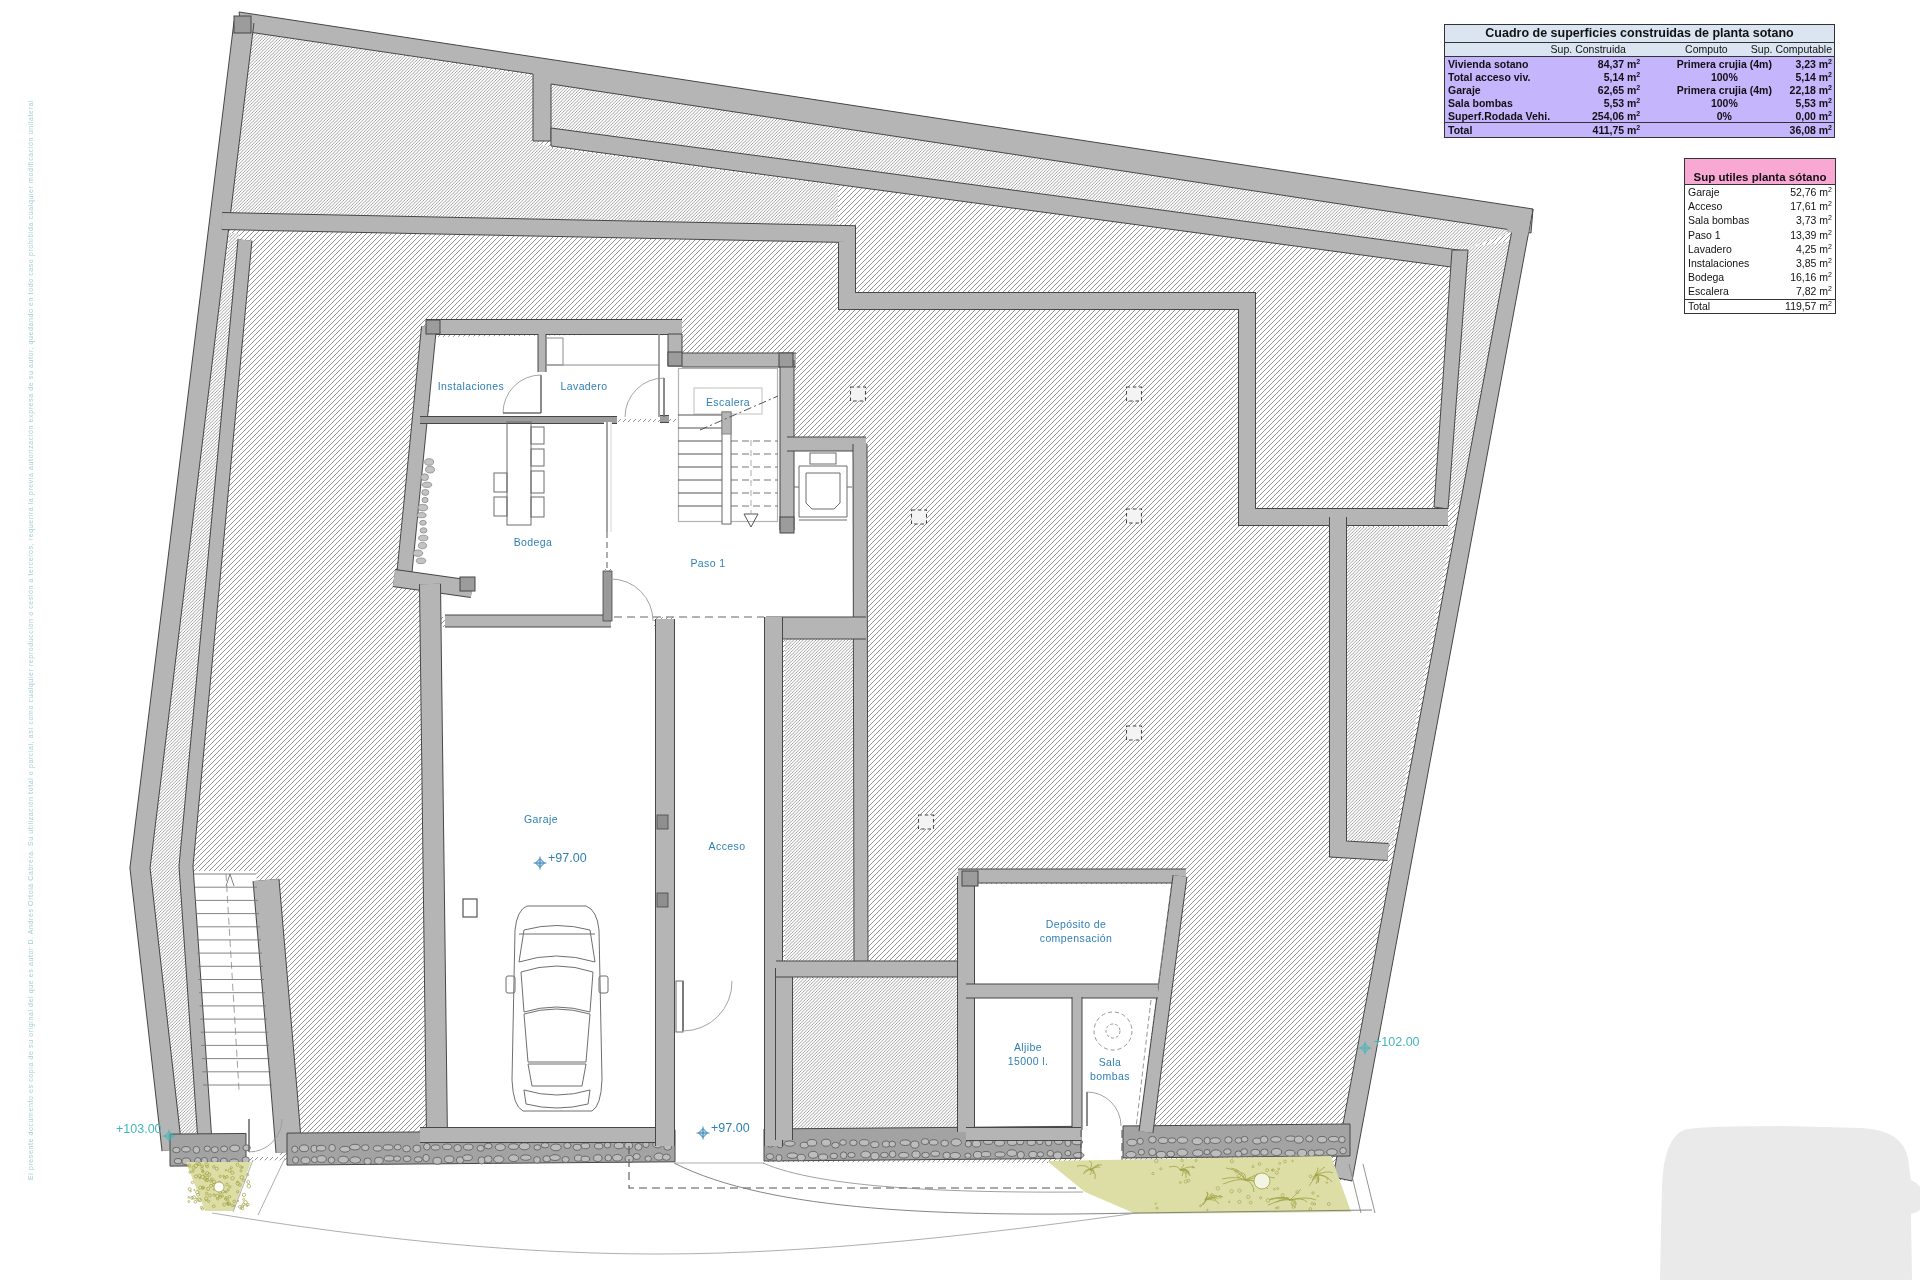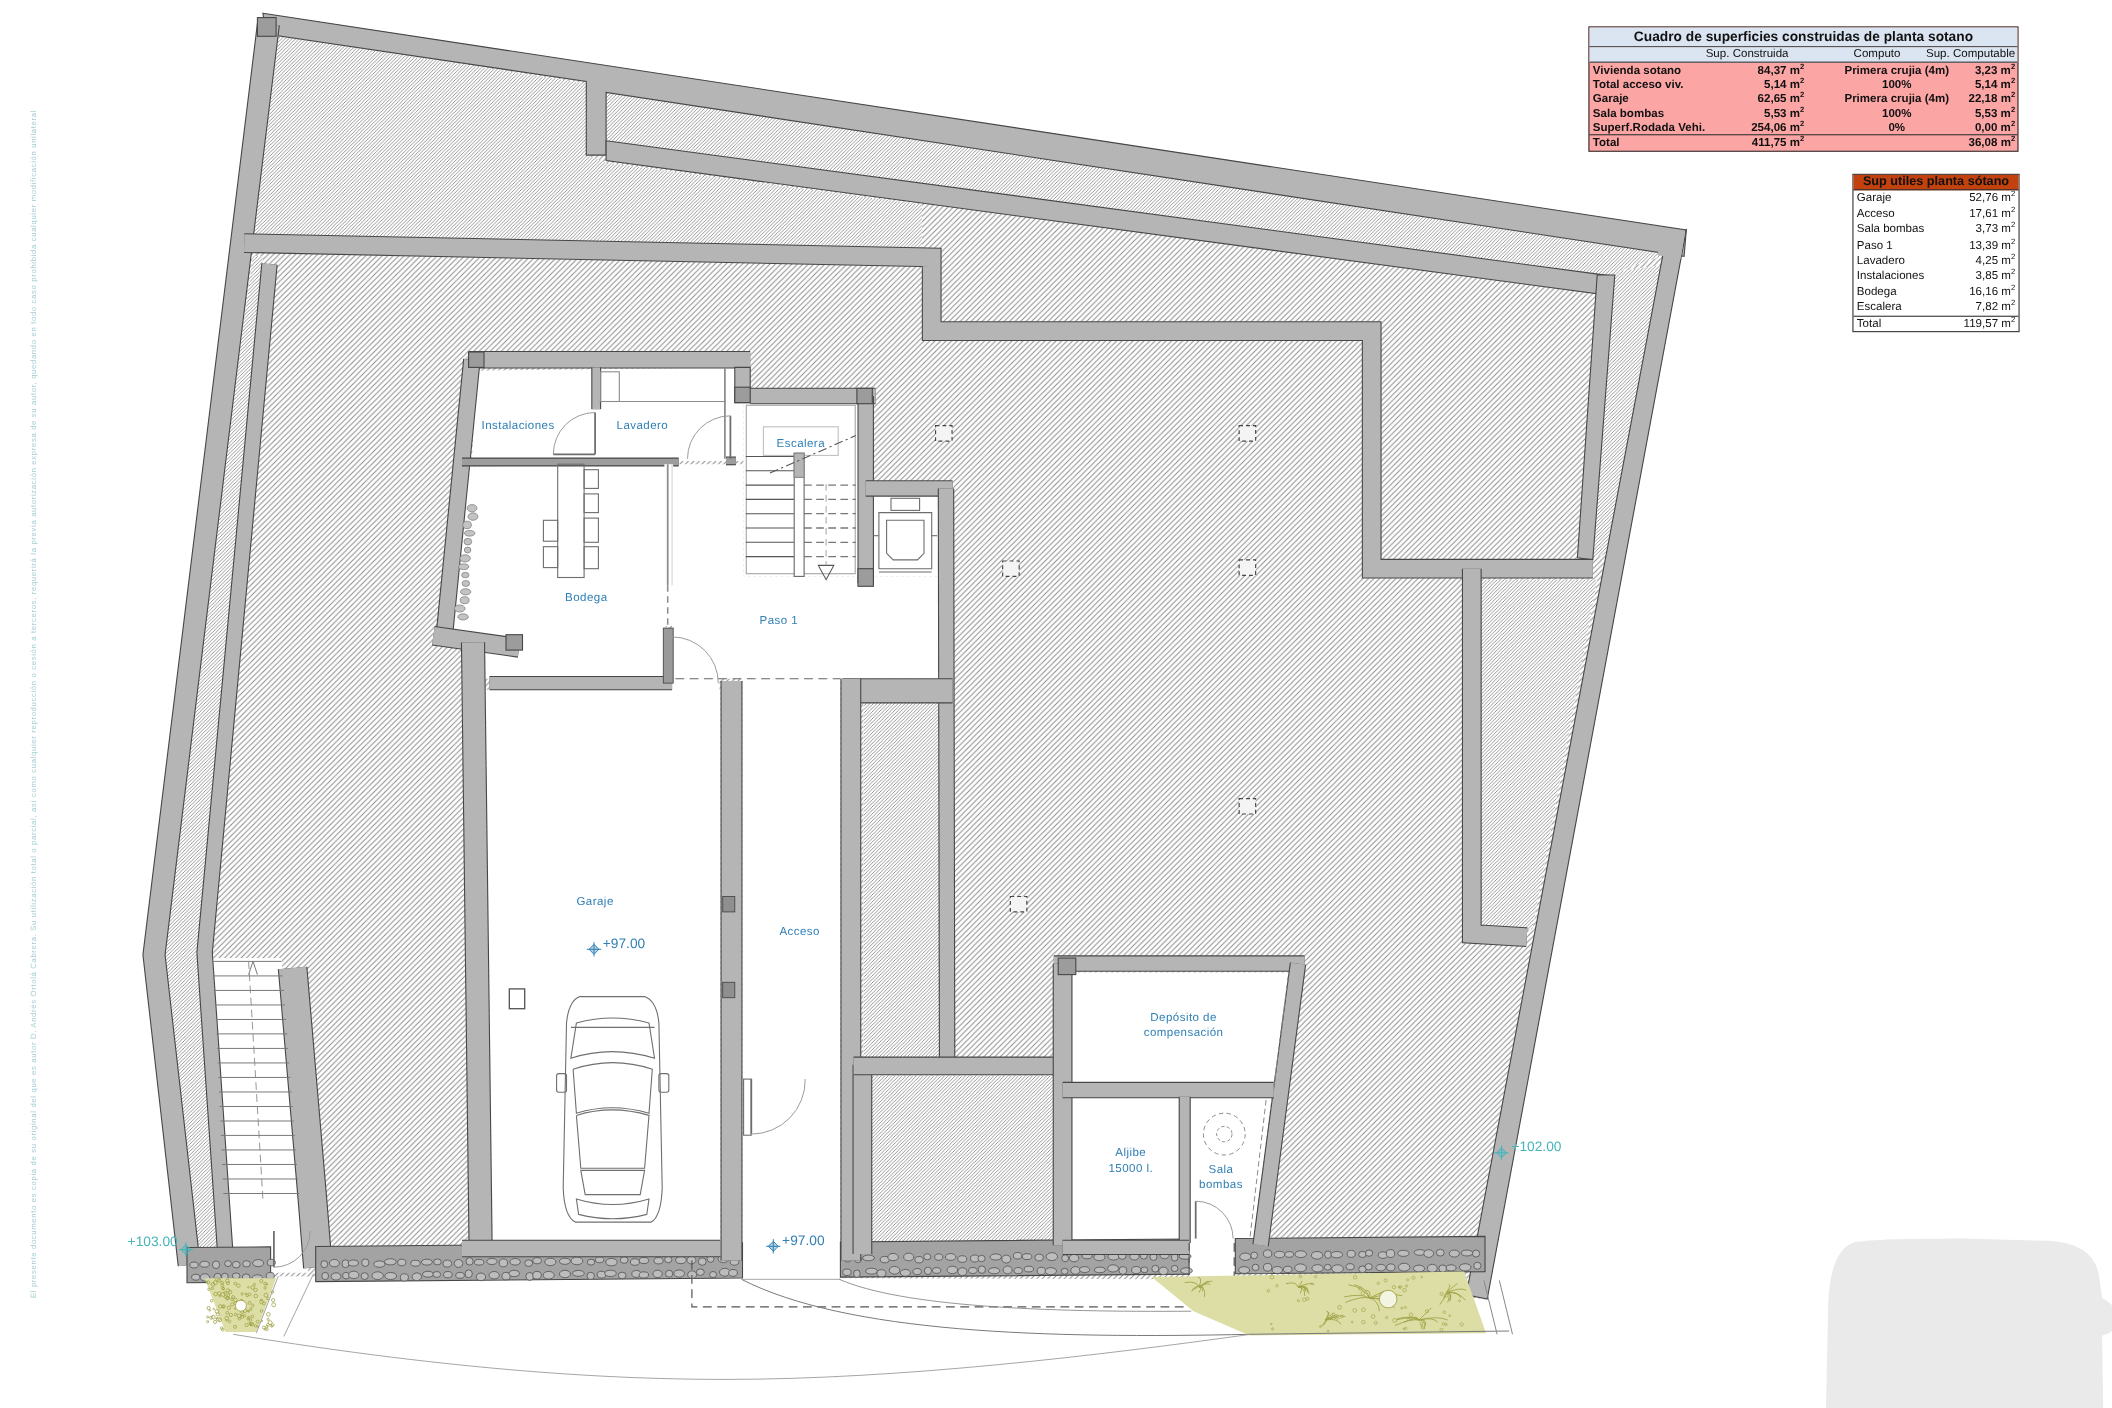--- a/index.html
+++ b/index.html
@@ -1,30 +1,30 @@
 <!DOCTYPE html>
 <html><head><meta charset="utf-8">
 <style>
 html,body{margin:0;padding:0;background:#fff;width:1920px;height:1280px;overflow:hidden;font-family:"Liberation Sans", sans-serif;}
 #page{position:relative;width:1920px;height:1280px;}
 svg{position:absolute;left:0;top:0;}
-#t1{position:absolute;left:1444px;top:24px;width:389px;border:1.5px solid #333;font-size:10.5px;color:#111;background:#fca5a5;}
+#t1{position:absolute;left:1444px;top:24px;width:389px;border:1.5px solid #333;font-size:10.5px;color:#111;background:#c4b5fd;}
 #t1 .title{background:#dbe5f1;border-bottom:1px solid #333;text-align:center;font-weight:bold;font-size:12.5px;padding:1px 0 2px;}
 #t1 .hdr{background:#dbe5f1;border-bottom:1.5px solid #333;display:flex;padding:0 0 1px;}
 #t1 .tr{display:flex;padding:0;height:13px;align-items:center;font-weight:bold;}
 #t1 .c1{width:108px;padding-left:3px;}
 #t1 .c2{width:92px;text-align:right;}
 #t1 .c2h{width:92px;text-align:right;white-space:nowrap;}
 #t1 .c3{width:100px;text-align:center;margin-left:36px;}
 #t1 .c4{width:62px;text-align:right;padding-right:2px;}
 #t1 .c4h{width:84px;text-align:left;padding-right:2px;white-space:nowrap;}
 #t1 .total{border-top:1.5px solid #333;font-weight:bold;height:14px;}
 .sup{font-size:7px;vertical-align:super;line-height:0;}
 #t2{position:absolute;left:1684px;top:158px;width:150px;border:1.5px solid #333;font-size:10.5px;color:#111;background:#fff;}
-#t2 .title{background:#c2410c;border-bottom:1px solid #333;text-align:center;font-weight:bold;font-size:11.5px;padding:0 0 1px;}
+#t2 .title{background:#f9a8d4;border-bottom:1px solid #333;text-align:center;font-weight:bold;font-size:11.5px;padding:12px 0 1px;}
 #t2 .tr{display:flex;height:14.2px;align-items:center;}
 #t2 .l{width:78px;padding-left:3px;}
 #t2 .v{width:66px;text-align:right;padding-right:2px;}
 #t2 .total{border-top:1.2px solid #333;height:13px;}
 </style></head>
 <body>
 <div id="page">
 <svg width="1920" height="1280" viewBox="0 0 1920 1280">
 <defs>
 <pattern id="hs" width="5" height="5" patternUnits="userSpaceOnUse">

